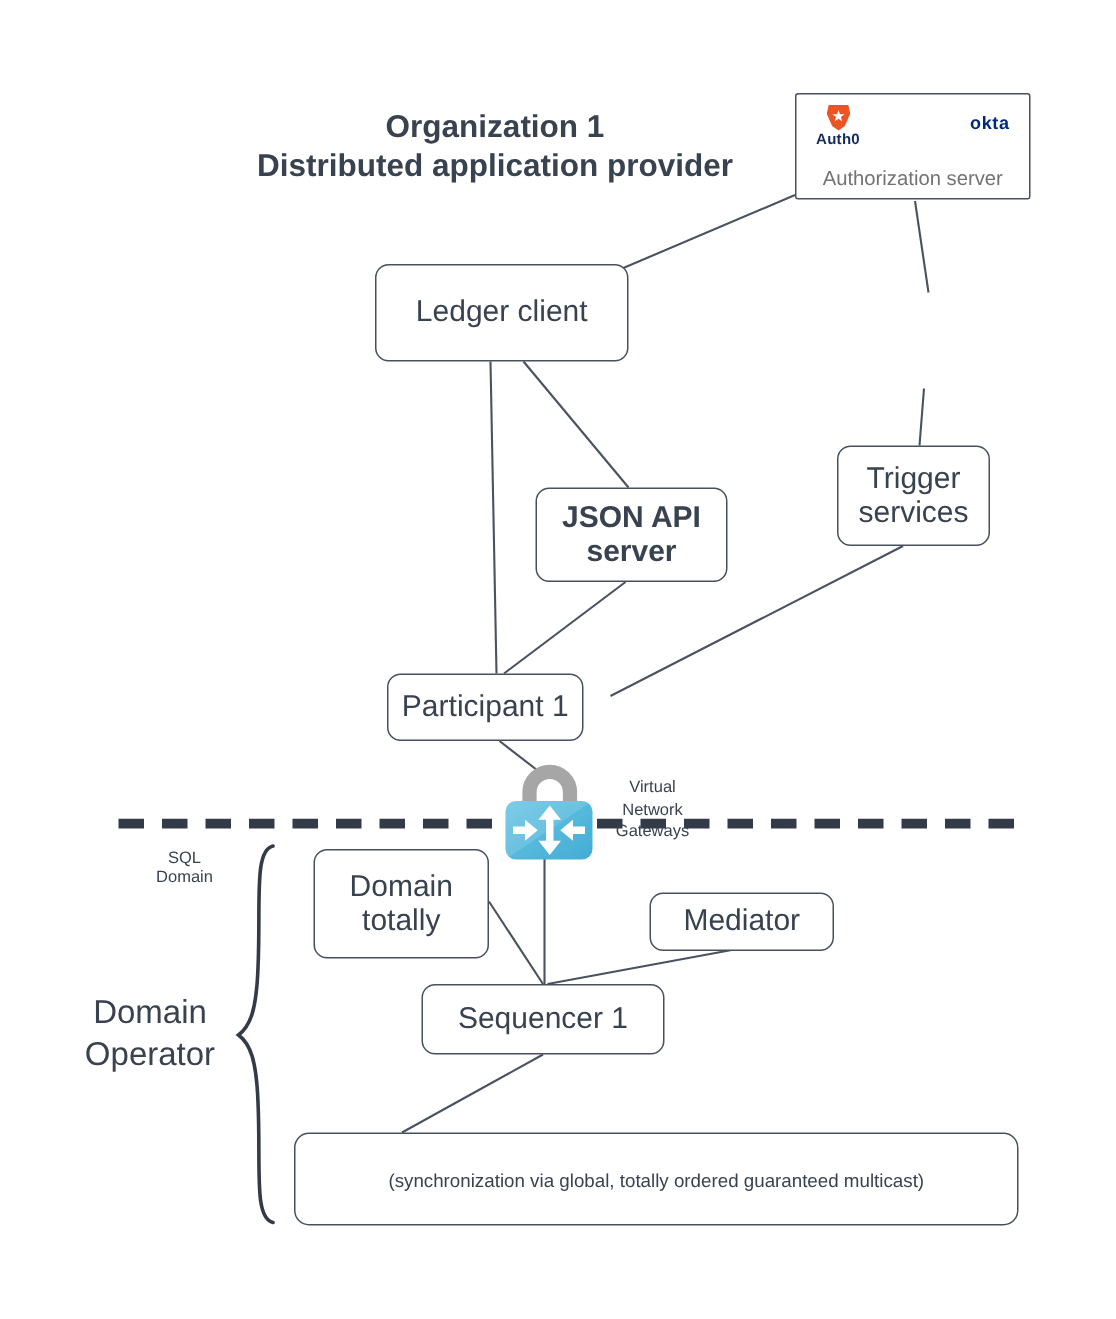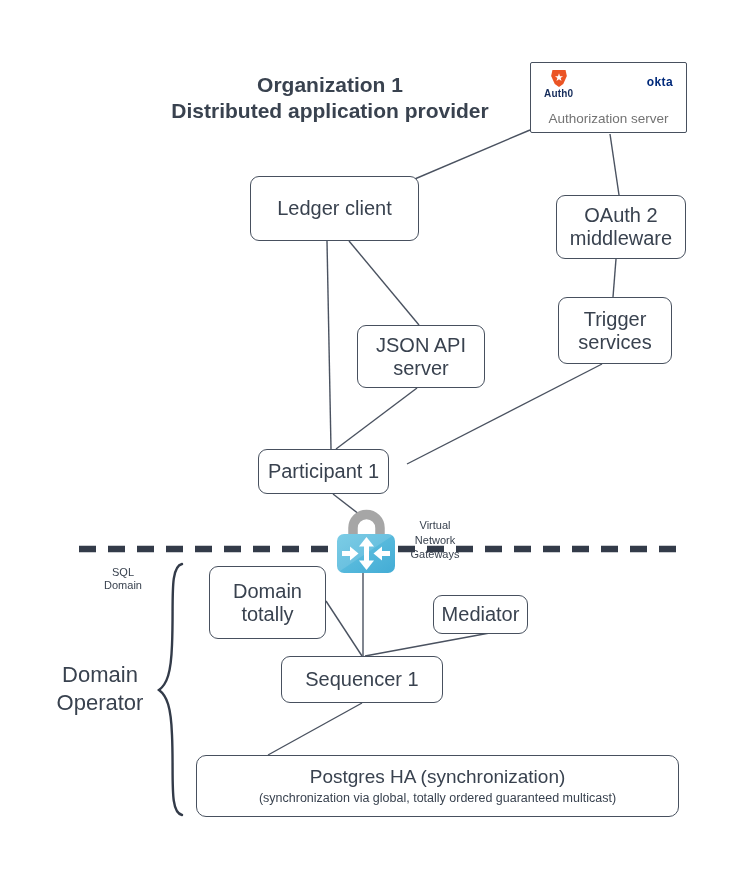--- a/index.html
+++ b/index.html
@@ -17,25 +17,25 @@
   }
   #node-auth{left:530px;top:62px;width:157px;height:71px;border-radius:2px;
     justify-content:space-between;padding:7px 10px 5px;}
   .logo-row{display:flex;width:100%;justify-content:space-between;align-items:flex-start;padding:0 3px;box-sizing:border-box;}
   .auth0-block{display:flex;flex-direction:column;align-items:center;}
   .auth0-text{font-size:10px;font-weight:bold;color:#152C5B;margin-top:1px;letter-spacing:0.2px;}
   .okta-text{font-size:12px;font-weight:bold;color:#00297A;letter-spacing:0.4px;margin-top:6px;}
   .auth-label{font-size:13.5px;color:#737373;}
   #node-ledger{left:250px;top:176px;width:169px;height:65px;}
   #node-oauth2{left:556px;top:195px;width:130px;height:64px;}
-  #node-trigger{left:558px;top:297px;width:114px;height:67px;}
-  #node-jsonapi{left:357px;top:325px;width:128px;height:63px;}
+  #node-trigger{left:558px;top:297px;width:102px;height:67px;}
+  #node-jsonapi{left:357px;top:325px;width:128px;height:63px;font-weight:bold;}
   #node-participant{left:258px;top:449px;width:131px;height:45px;}
   #node-domain-manager{left:209px;top:566px;width:117px;height:73px;}
-  #node-mediator{left:433px;top:595px;width:95px;height:39px;}
+  #node-mediator{left:433px;top:595px;width:123px;height:39px;}
   #node-sequencer{left:281px;top:656px;width:162px;height:47px;}
   #node-postgres{left:196px;top:755px;width:483px;height:62px;border-radius:10px;}
   .pg-title{font-size:19px;}
   .pg-sub{font-size:12.5px;margin-top:3px;}
   .floating-label{position:absolute;text-align:center;color:#39424F;}
   #diagram-title{left:110px;top:72px;width:440px;font-size:21px;font-weight:bold;line-height:26px;white-space:pre-line;}
   #vng-label{left:404px;top:518px;width:62px;font-size:11px;line-height:14.5px;}
   #sql-domain-label{left:95px;top:566px;width:56px;font-size:11px;line-height:13px;}
   #domain-operator-label{left:45px;top:661px;width:110px;font-size:22px;line-height:28px;}
 </style>
@@ -105,32 +105,30 @@
         </svg>
         <span class="auth0-text">Auth0</span>
       </div>
       <span class="okta-text">okta</span>
     </div>
     <div class="auth-label">Authorization server</div>
   </div>
 
   <div id="node-ledger" class="node">Ledger client</div>
 
-  <div id="node-oauth2" class="node">OAuth 2 middleware</div>
 
   <div id="node-trigger" class="node">Trigger services</div>
 
   <div id="node-jsonapi" class="node">JSON API server</div>
 
   <div id="node-participant" class="node">Participant 1</div>
 
   <div id="node-domain-manager" class="node">Domain totally</div>
 
   <div id="node-mediator" class="node">Mediator</div>
 
   <div id="node-sequencer" class="node">Sequencer 1</div>
 
   <div id="node-postgres" class="node">
-    <div class="pg-title">Postgres HA (synchronization)</div>
     <div class="pg-sub">(synchronization via global, totally ordered guaranteed multicast)</div>
   </div>
 
 </div>
 
 </body></html>

